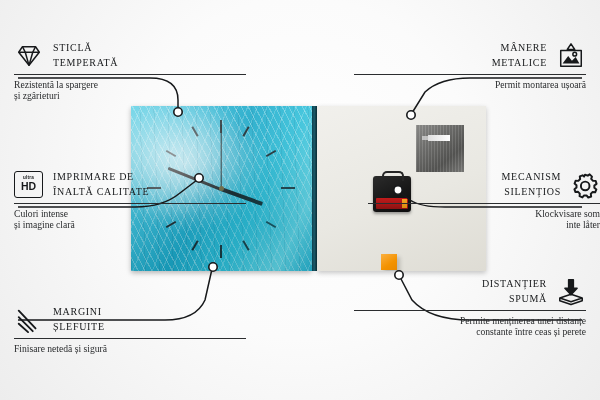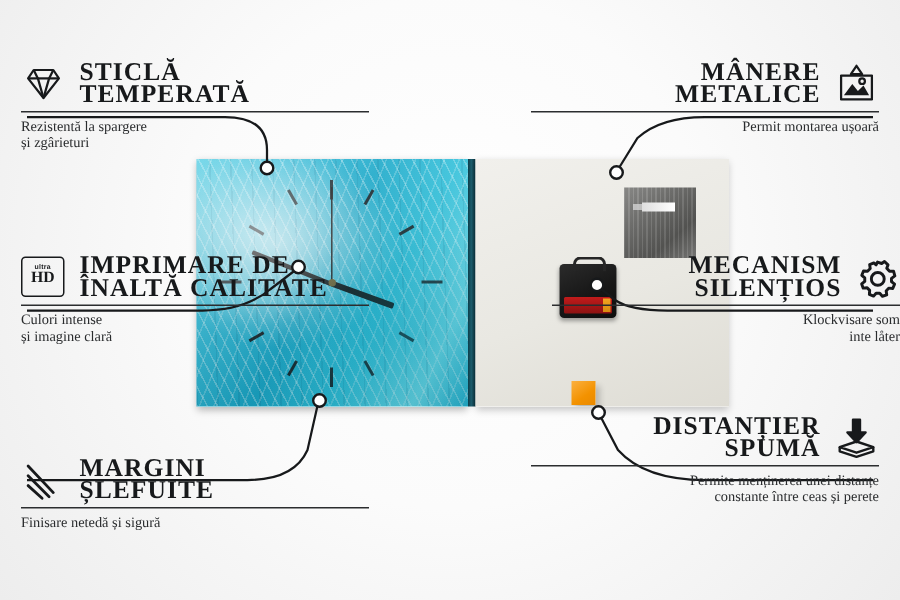--- a/index.html
+++ b/index.html
@@ -100,21 +100,21 @@
 
   
   .connectors{position:absolute;left:0;top:0;width:600px;height:400px;pointer-events:none;}
 
   
   .feat{position:absolute;width:232px;}
   .feat .head{display:flex;align-items:center;gap:9px;}
   .feat.right .head{justify-content:flex-end;}
   .feat .titles{
     font-family:"Liberation Serif", serif;
-    font-weight:bold;font-size:17px;letter-spacing:.7px;
+    font-weight:normal;font-size:10px;letter-spacing:.7px;
     color:#17191b;line-height:14.5px;text-transform:uppercase;
   }
   .feat.right .titles{text-align:right;}
   .feat .rule{
     height:1px;background:#2b2d2f;margin:4px 0 4px 0;width:100%;
   }
   .feat .desc{
     font-family:"Liberation Serif", serif;
     font-size:9.6px;line-height:11.4px;color:#2a2c2e;
   }
@@ -127,21 +127,21 @@
   .f-manere{left:354px;top:41px;}
   .f-mecanism{left:368px;top:170px;}
   .f-distantier{left:354px;top:277px;}
 
   .hd-badge{
     width:27px;height:25px;border:1.6px solid #17191b;border-radius:3px;
     display:flex;flex-direction:column;align-items:center;justify-content:center;
     line-height:1;
   }
   .hd-badge .u{font-size:4.6px;font-weight:bold;letter-spacing:.2px;color:#17191b;font-family:"Liberation Sans",sans-serif;}
-  .hd-badge .h{font-size:10.5px;font-weight:bold;color:#17191b;font-family:Liberation Serif, serif;margin-top:.5px;}
+  .hd-badge .h{font-size:10.5px;font-weight:bold;color:#17191b;font-family:Liberation Sans, sans-serif;margin-top:.5px;}
 </style>
 </head>
 <body>
 
 <div class="stage">
 
   <div class="photo-wrap">
 
     <div class="panel-front">
       <div class="clock">

